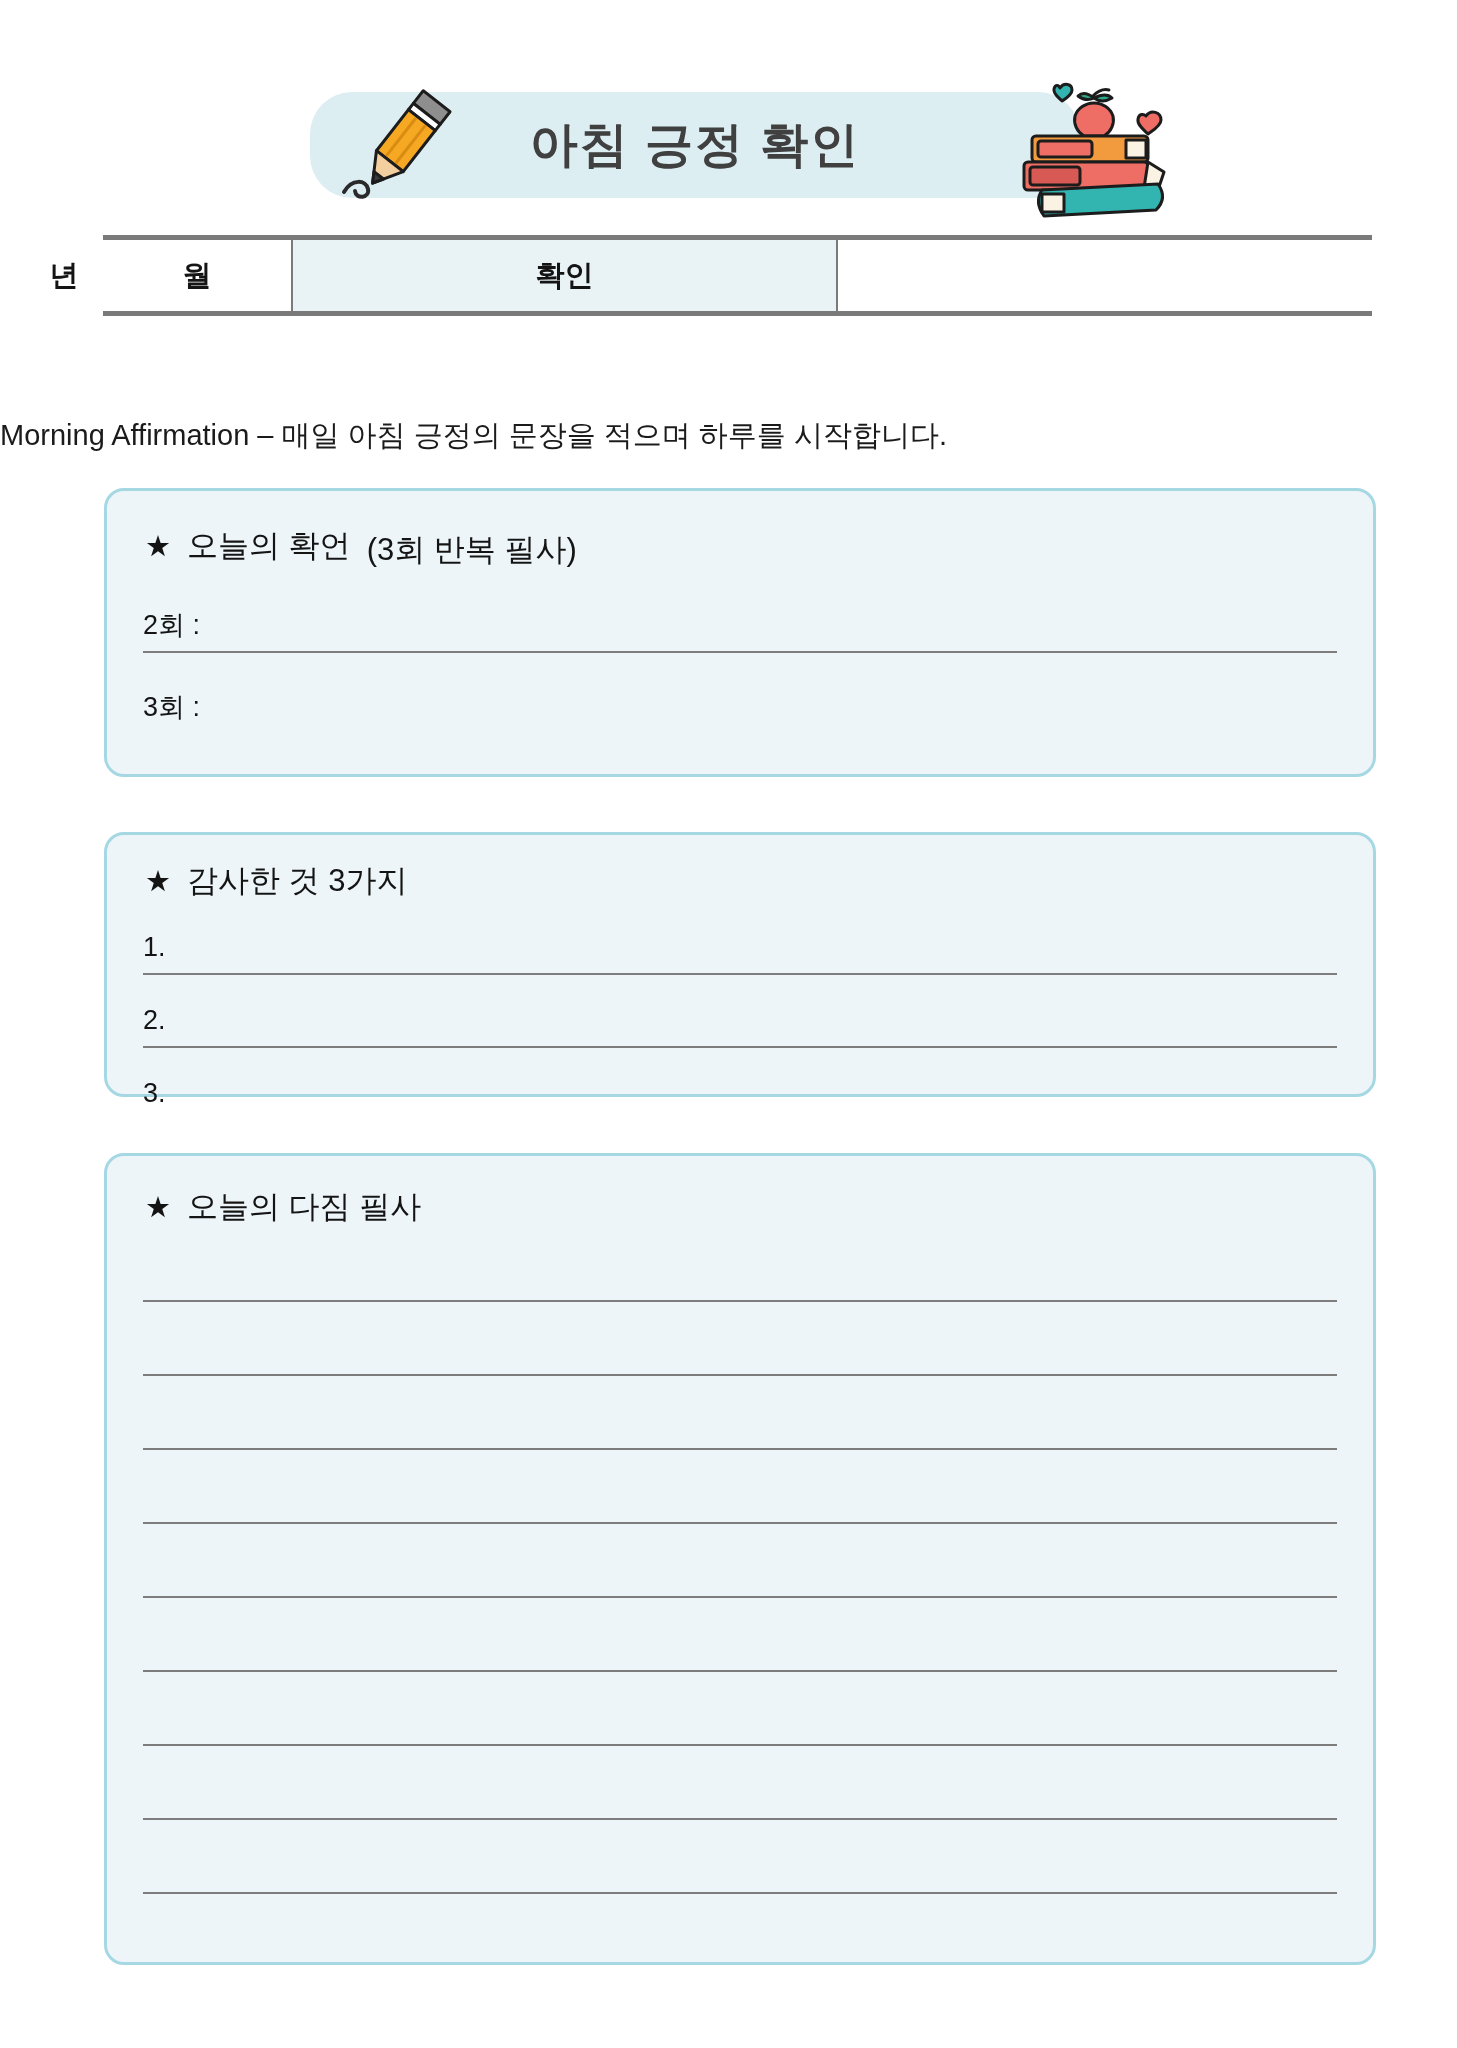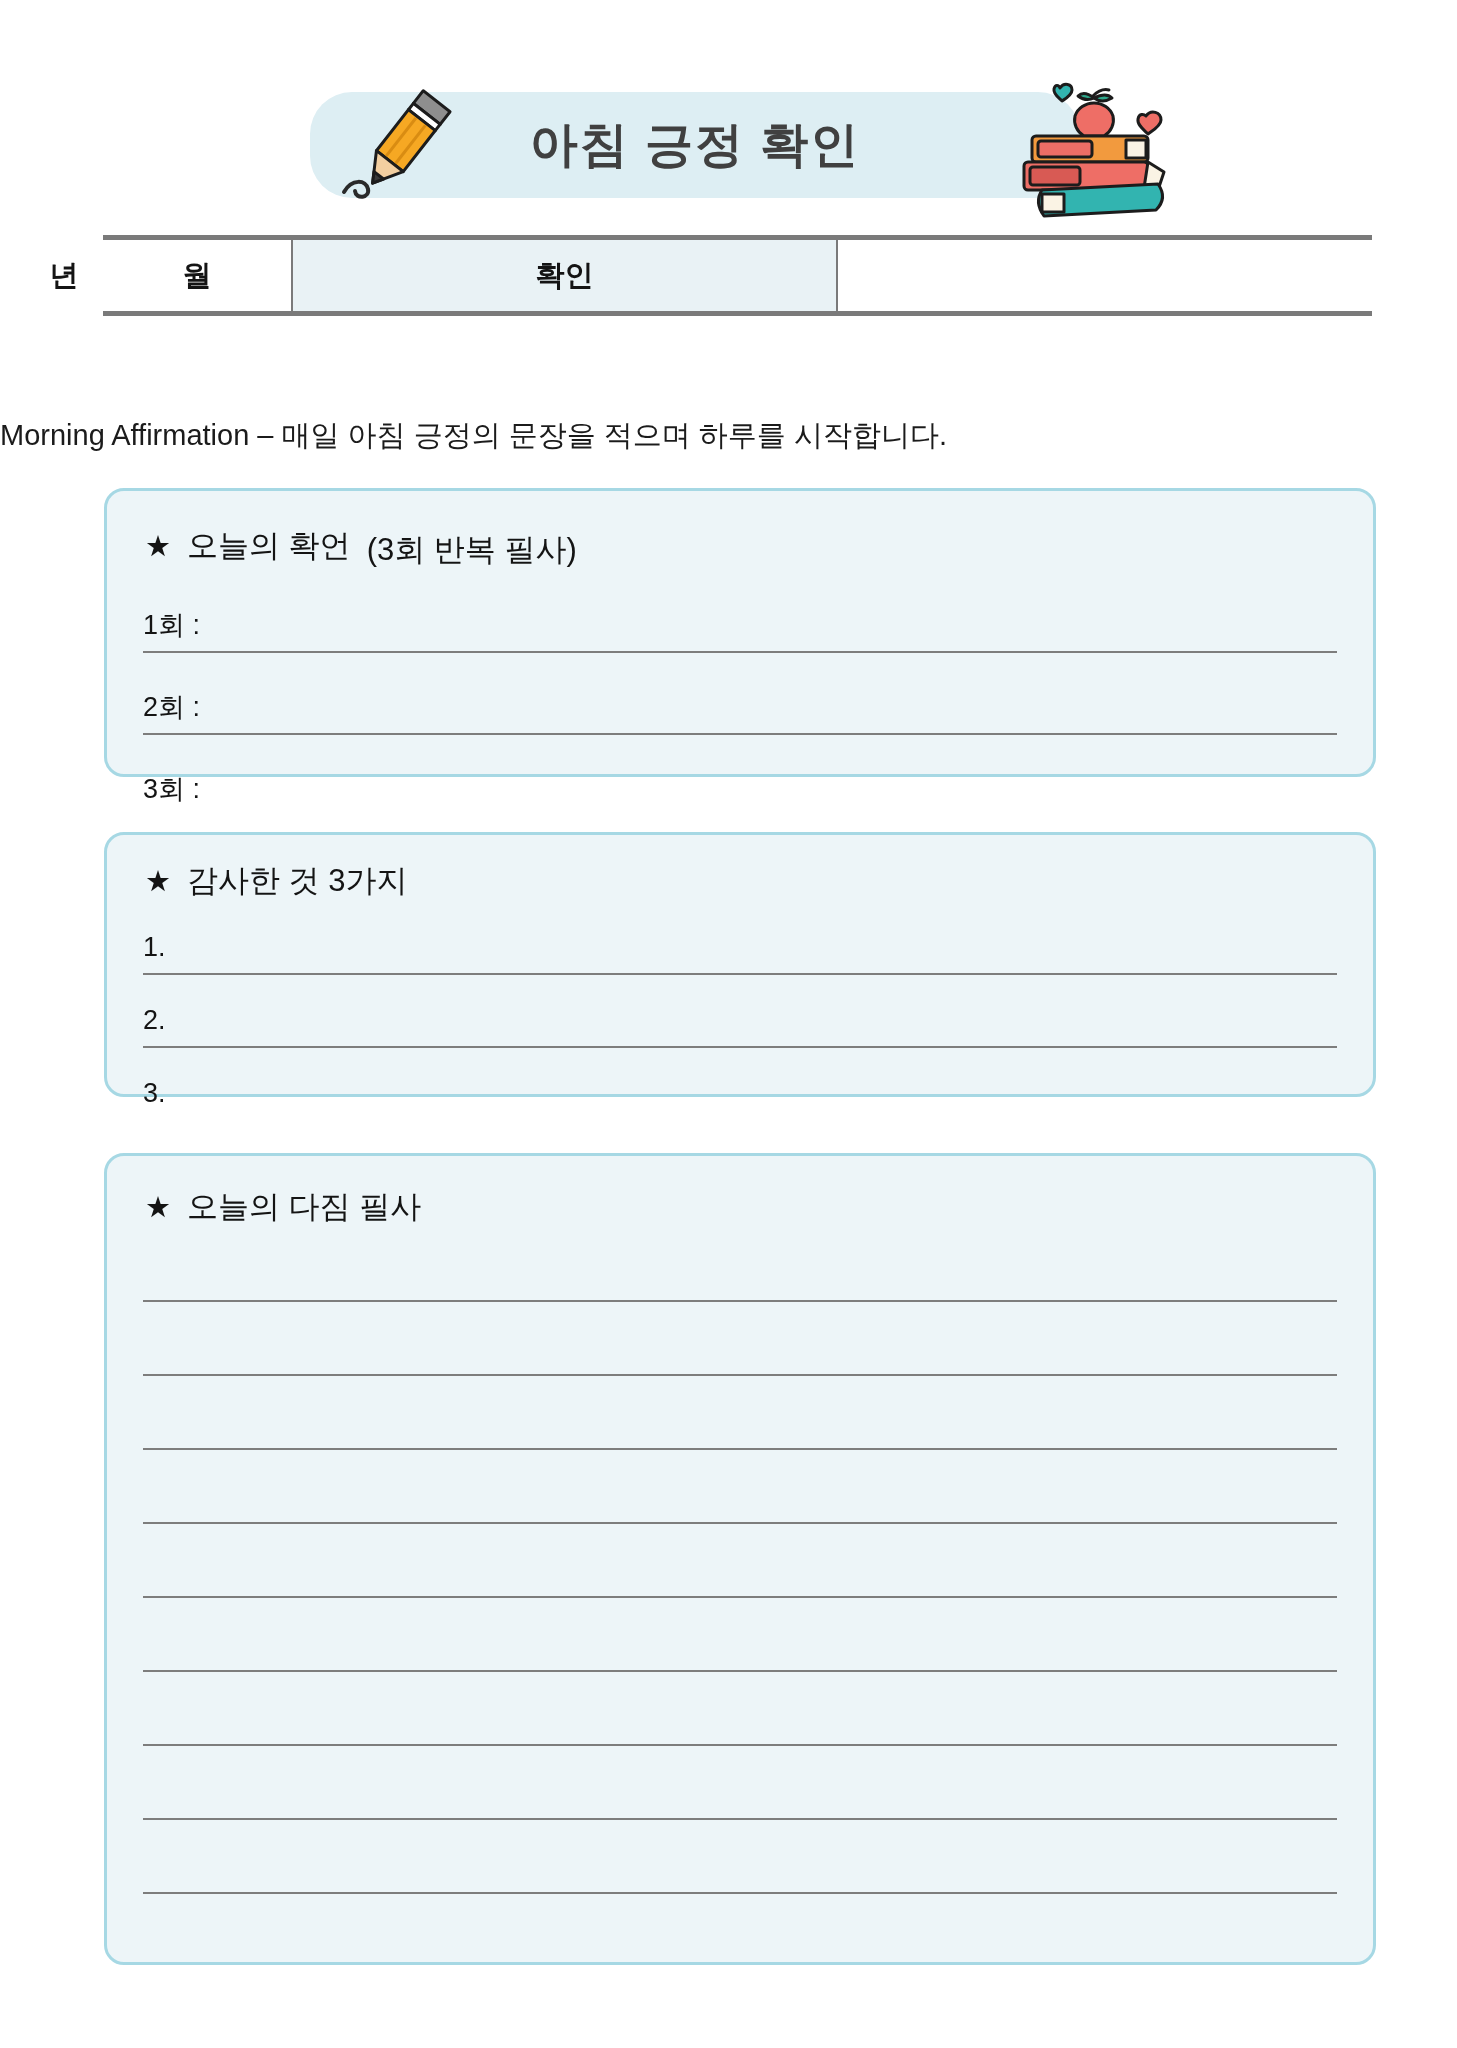--- a/index.html
+++ b/index.html
@@ -145,21 +145,20 @@
 
   <div class="subtitle">Morning Affirmation – 매일 아침 긍정의 문장을 적으며 하루를 시작합니다.</div>
 
   <div class="sec" id="sec-affirmation">
     <div class="sec-head">
       <span class="star">★</span>
       <span class="sec-title">오늘의 확언</span>
       <span class="sec-suffix">(3회 반복 필사)</span>
     </div>
     <div class="sec-items">
-      <div class="sec-item">1회 :</div>
       <div class="sec-item">2회 :</div>
       <div class="sec-item last">3회 :</div>
     </div>
   </div>
 
   <div class="sec" id="sec-gratitude">
     <div class="sec-head">
       <span class="star">★</span>
       <span class="sec-title">감사한 것 3가지</span>
     </div>

